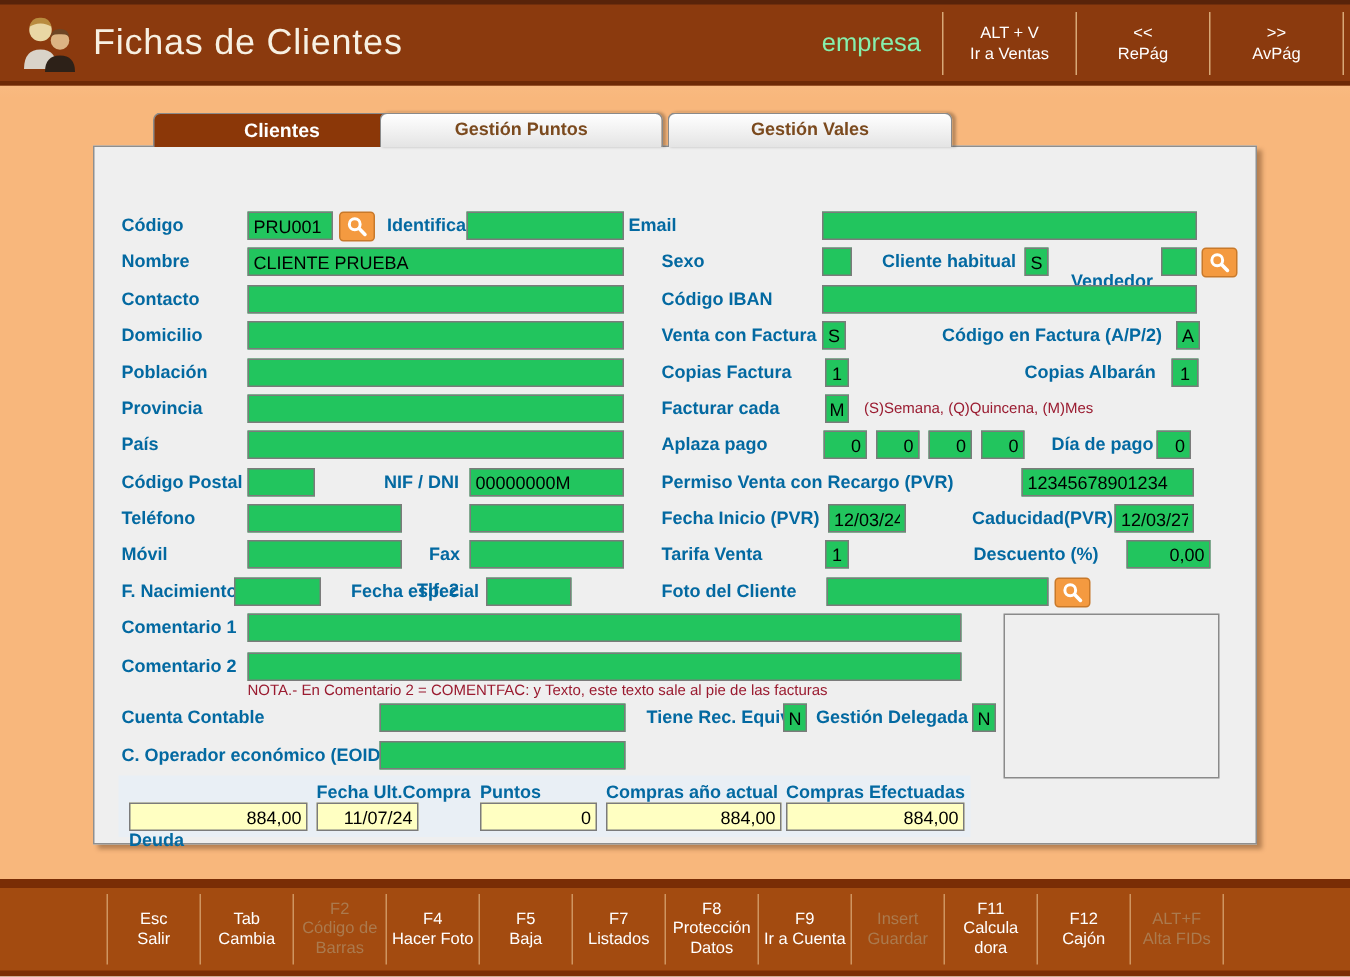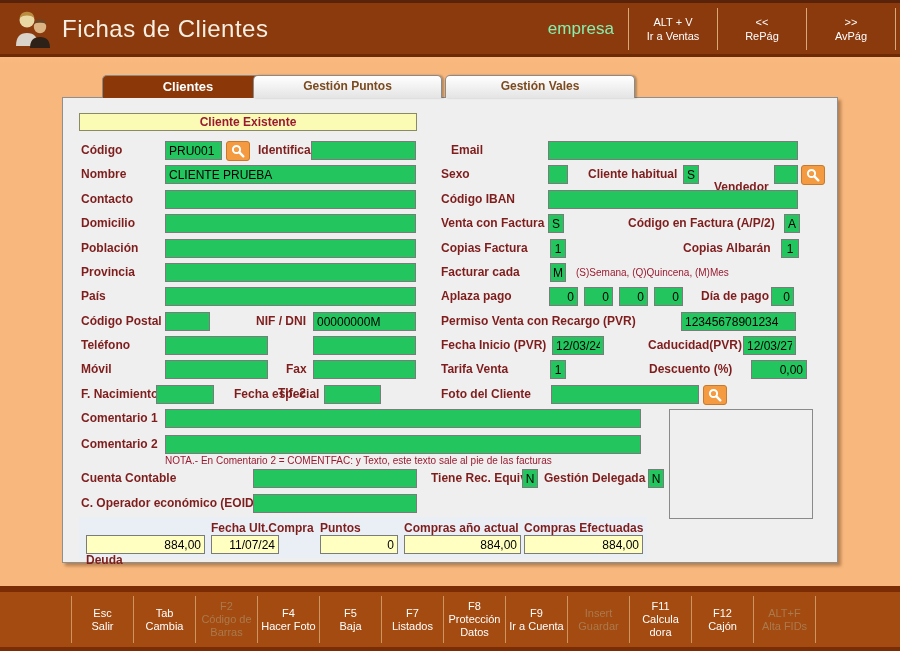--- a/index.html
+++ b/index.html
@@ -17,21 +17,21 @@
   
   .tab{position:absolute;top:75px;height:23px;box-sizing:border-box;border:1px solid #8a8a8a;border-bottom:none;
     border-radius:5px 5px 0 0;text-align:center;line-height:21px;font-weight:bold;cursor:pointer;z-index:3;}
   .tab.active{background:#8b3708;color:#ffffff;font-size:13px;}
   .tab.idle{background:linear-gradient(#ffffff,#e4e4e4);color:#7b4a1e;font-size:12px;box-shadow:2px 0 2px rgba(0,0,0,.25);}
   
   .panel{position:absolute;left:62px;top:97px;width:776px;height:466px;background:#efefef;
     border:1px solid #8f8f8f;box-sizing:border-box;box-shadow:3px 3px 3px rgba(60,30,5,.35);z-index:2;}
   .banner{position:absolute;left:16px;top:15px;width:338px;height:18px;background:#fbfbb6;border:1px solid #8b8b62;
     box-sizing:border-box;text-align:center;font-size:12px;font-weight:bold;color:#9a1b30;line-height:16px;}
-  .lbl{position:absolute;font-size:12px;font-weight:bold;color:#7f1d1d;line-height:19px;white-space:nowrap;}
+  .lbl{position:absolute;font-size:12px;font-weight:bold;color:#0369a1;line-height:19px;white-space:nowrap;}
   .inp{position:absolute;height:19px;box-sizing:border-box;border:1px solid #7b7b7b;background:#22c55e;
     font-family:"Liberation Sans",sans-serif;font-size:12px;padding:1px 3px;color:#000;}
   .sbox{text-align:center;padding:1px 1px;}
   .num{text-align:right;}
   .hint{position:absolute;font-size:10px;color:#9a1b30;line-height:19px;white-space:nowrap;}
   .mag{position:absolute;width:24px;height:20px;box-sizing:border-box;border:1px solid #c8792a;border-radius:3px;
     background:#f49a40;display:flex;align-items:center;justify-content:center;cursor:pointer;padding:0;}
   .strip{position:absolute;left:16px;top:419px;width:568px;height:41px;background:#e9eff5;}
   .strip .lbl{font-size:12px;}
   .yval{background:#ffffc2;}
@@ -81,33 +81,32 @@
       <div class="hdr-sep"></div>
     </div>
   </div>
 
   <div class="tab active" style="left:62px;width:172px;margin-left:40px;">Clientes</div>
   <div class="tab idle" style="left:253px;width:189px;">Gestión Puntos</div>
   <div class="tab idle" style="left:445px;width:190px;">Gestión Vales</div>
 
   <div class="panel">
 
-    <div class="banner">Cliente Existente</div>
 
     <span class="lbl" style="left:18px;top:43px;">Código</span>
     <input class="inp" style="left: 102px; top: 43px; width: 57px;" value="PRU001">
     <button class="mag" style="left:163px;top:43px;">
       <svg width="14" height="14" viewBox="0 0 14 14">
           <circle cx="5.5" cy="5.5" r="3.6" fill="none" stroke="#ffffff" stroke-width="2"></circle>
           <line x1="8.4" y1="8.4" x2="12.3" y2="12.3" stroke="#ffffff" stroke-width="2.4" stroke-linecap="round"></line>
         </svg>
     </button>
     <span class="lbl" style="left:195px;top:43px;">Identifica</span>
     <input class="inp" style="left: 248px; top: 43px; width: 105px;" value="">
-    <span class="lbl" style="left:388px;top:43px;">Email</span>
+    <span class="lbl" style="left:356px;top:43px;">Email</span>
     <input class="inp" style="left: 485px; top: 43px; width: 250px;" value="">
 
     <span class="lbl" style="left:18px;top:67px;">Nombre</span>
     <input class="inp" style="left: 102px; top: 67px; width: 251px;" value="CLIENTE PRUEBA">
     <span class="lbl" style="left:378px;top:67px;">Sexo</span>
     <input class="inp sbox" style="left: 485px; top: 67px; width: 20px;" value="">
     <span class="lbl" style="left:525px;top:67px;">Cliente habitual</span>
     <input class="inp sbox" style="left: 620px; top: 67px; width: 16px;" value="S">
     <span class="lbl" style="left:651px;top:80px;">Vendedor</span>
     <input class="inp sbox" style="left: 711px; top: 67px; width: 24px;" value="">

